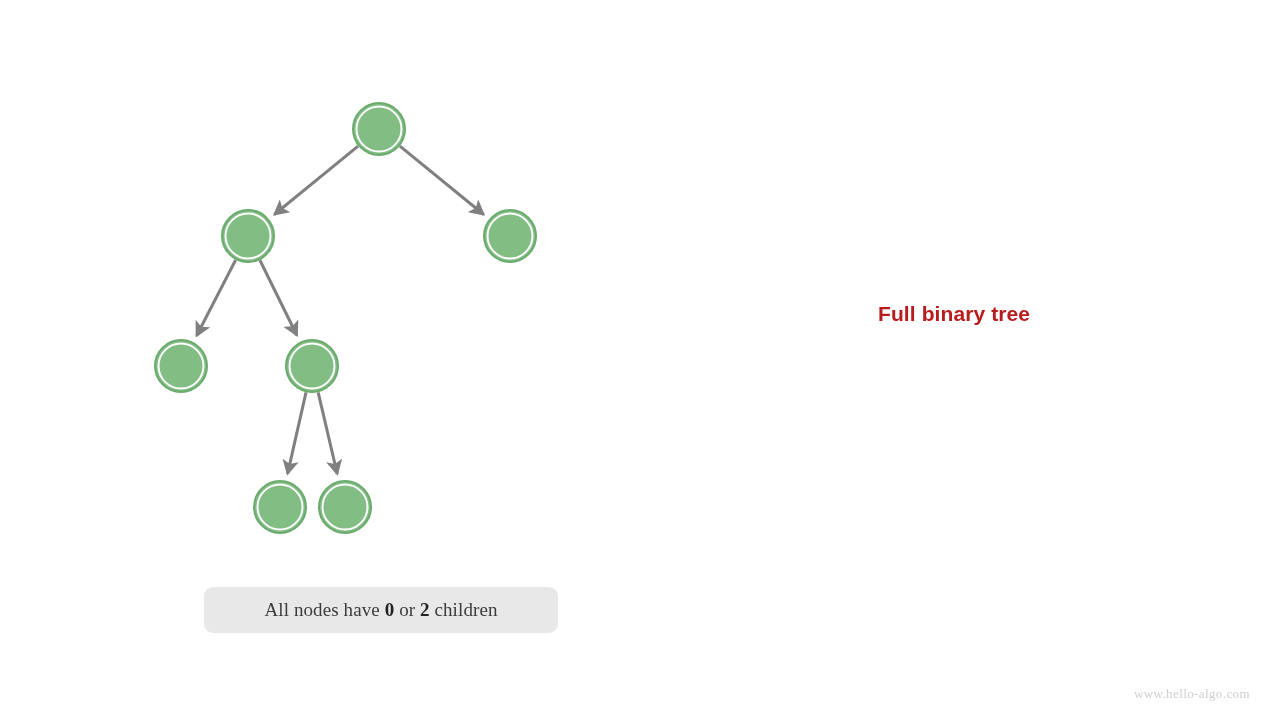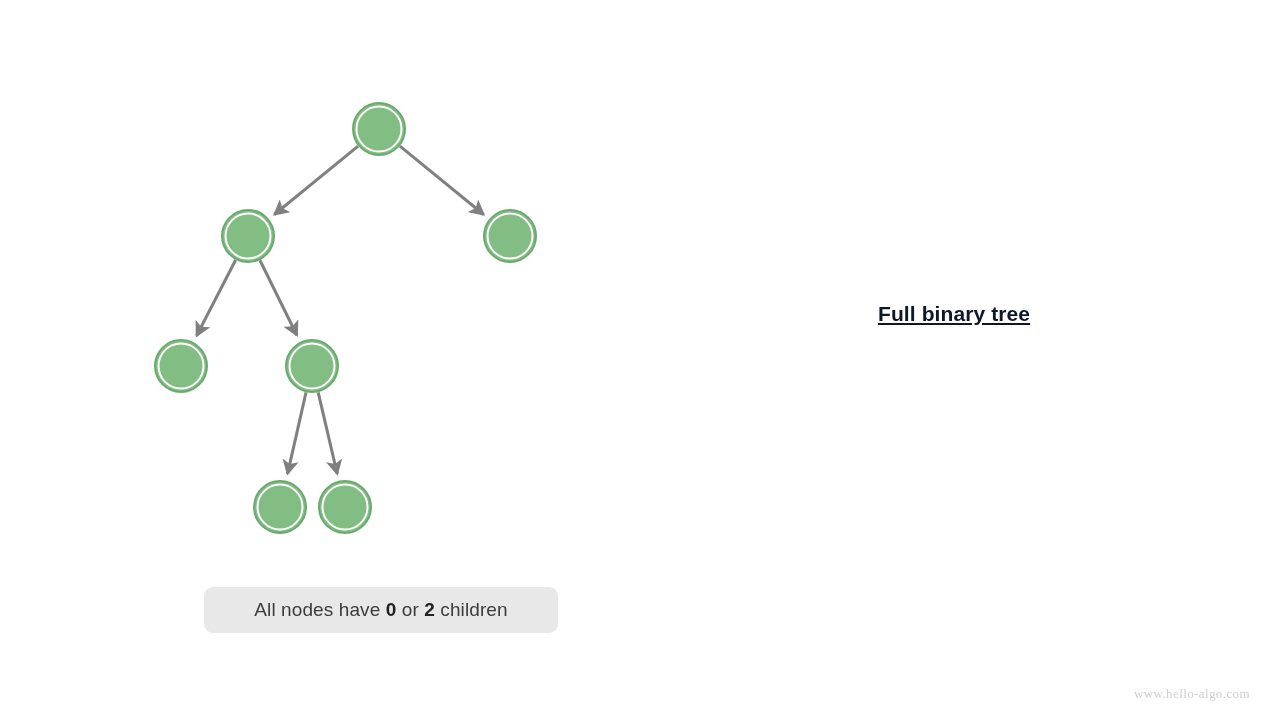--- a/index.html
+++ b/index.html
@@ -47,39 +47,39 @@
     stroke-width: 2;
   }
 
   
   .diagram-title {
     position: absolute;
     left: 878px;
     top: 302px;
     font-size: 21px;
     font-weight: bold;
-    color: #0f172a;
+    color: #b91c1c;
     letter-spacing: 0.1px;
     white-space: nowrap;
-    text-decoration: underline;
   }
 
   
   .caption-box {
     position: absolute;
     left: 204px;
     top: 587px;
     width: 354px;
     height: 46px;
     background: #e8e8e8;
     border-radius: 9px;
     display: flex;
     align-items: center;
     justify-content: center;
     box-sizing: border-box;
+    font-family: Liberation Serif, serif;
   }
   .caption-text {
     font-size: 19px;
     color: #3c3c3c;
     white-space: nowrap;
     letter-spacing: 0.1px;
   }
   .caption-text .num {
     font-weight: bold;
     color: #222222;

